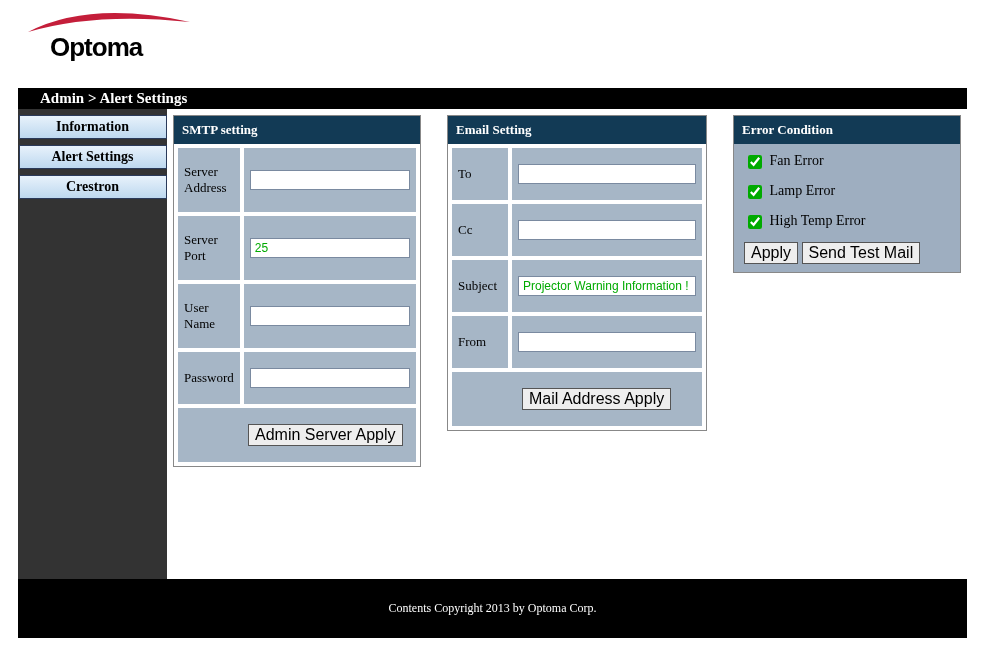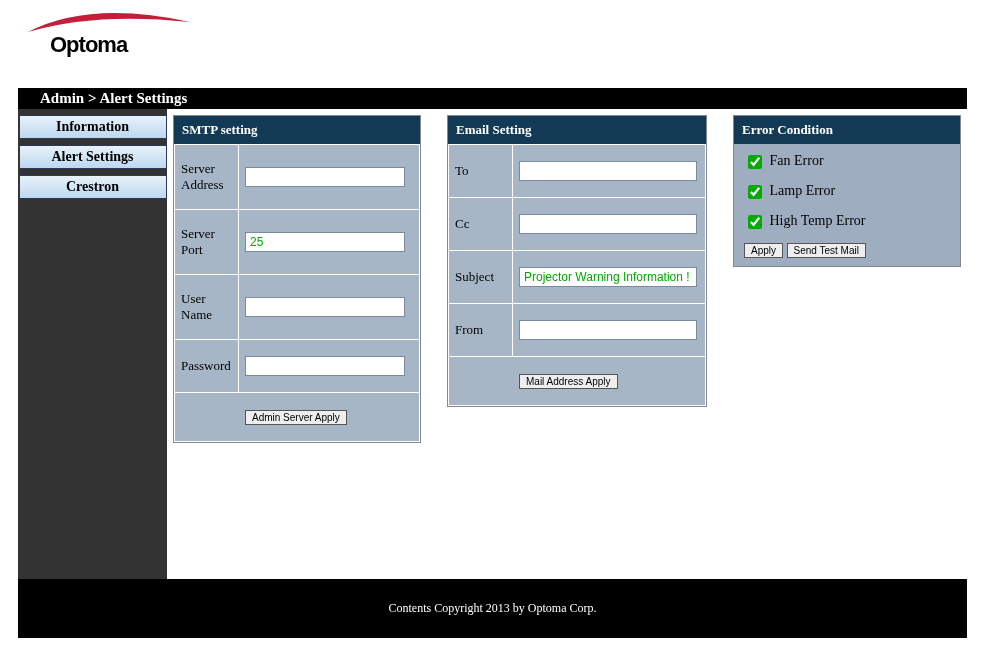--- a/index.html
+++ b/index.html
@@ -22,21 +22,21 @@
   .logo-swoosh {
     position: absolute;
     top: 0;
     left: 0;
   }
   .logo-text {
     position: absolute;
     top: 22px;
     left: 30px;
     font-family: Arial, sans-serif;
-    font-size: 22px;
+    font-size: 26px;
     font-weight: bold;
     letter-spacing: -1px;
     color: #000;
   }
   .breadcrumb-bar {
     background: #000;
     color: #fff;
     font-weight: bold;
     padding: 2px 22px;
     font-size: 15px;
@@ -89,21 +89,21 @@
     font-weight: bold;
     font-size: 13px;
     padding: 6px 8px;
     min-height: 28px;
   }
   table.form {
     border-collapse: collapse;
     width: 100%;
   }
   table.form td {
-    border: 1px solid #ffffff;
+    border: 4px solid #ffffff;
     padding: 16px 6px;
     background: #a6b6c6;
     font-size: 13px;
     vertical-align: middle;
     height: 30px;
   }
   table.form td.label {
     width: 64px;
     background: #a6b6c6;
     color: #000;
@@ -112,21 +112,21 @@
     width: 160px;
     height: 20px;
     border: 1px solid #7a8aa0;
     background: #fff;
     font-size: 12px;
     padding: 1px 4px;
     font-family: Liberation Sans, sans-serif;
   }
   .green-text { color: #0a0; }
   .btn {
-    font-size: 10px;
+    font-size: 16px;
     font-family: Arial, sans-serif;
     padding: 1px 6px;
     border: 1px solid #555;
     background: #eee;
     cursor: pointer;
   }
   .alert-body {
     padding: 8px 10px;
     font-size: 14px;
     color: #000;

